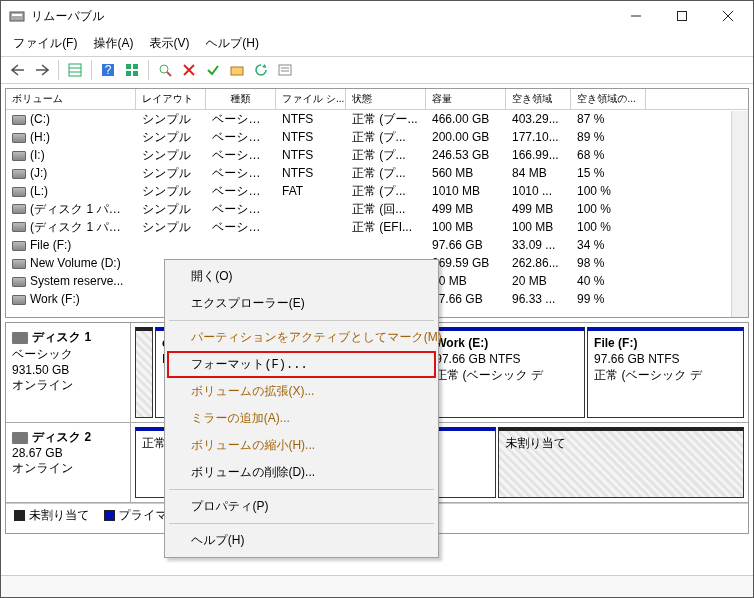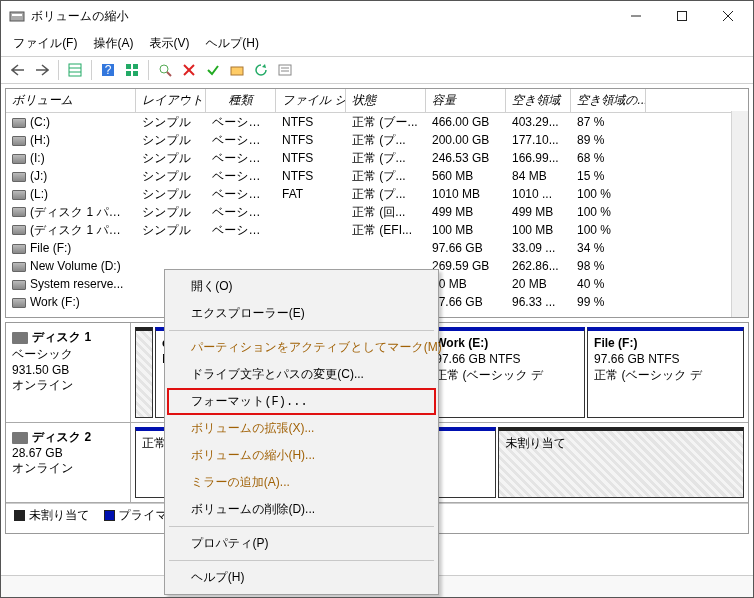--- a/index.html
+++ b/index.html
@@ -8,21 +8,21 @@
 .titlebar .icon { width: 16px; height: 16px; margin: 0 6px; }
 .titlebar .title { flex: 1; font-size: 12px; }
 .winbtn { width: 46px; height: 30px; display: flex; align-items: center; justify-content: center; color: #222; }
 .menubar { display: flex; padding: 2px 6px; gap: 4px; }
 .menubar span { padding: 2px 6px; }
 .toolbar { display: flex; align-items: center; padding: 2px 6px; gap: 2px; border-top: 1px solid #d0d0d0; border-bottom: 1px solid #d0d0d0; height: 28px; }
 .toolbar .tbtn { width: 22px; height: 22px; display: flex; align-items: center; justify-content: center; }
 .toolbar .sep { width: 1px; height: 20px; background: #d0d0d0; margin: 0 3px; }
 .listview { border: 1px solid #999; margin: 4px; height: 230px; overflow: hidden; position: relative; }
 .listhead { display: flex; background: #fff; border-bottom: 1px solid #d0d0d0; }
-.listhead .col { border-right: 1px solid #d0d0d0; padding: 3px 6px; font-size: 12px; white-space: nowrap; overflow: hidden; font-style: italic; }
+.listhead .col { border-right: 1px solid #d0d0d0; padding: 3px 6px; font-size: 10px; white-space: nowrap; overflow: hidden; }
 .listbody .row { display: flex; height: 18px; align-items: center; }
 .listbody .cell { padding: 1px 6px; font-size: 12px; white-space: nowrap; overflow: hidden; text-overflow: ellipsis; }
 .volicon { display: inline-block; width: 14px; height: 10px; background: linear-gradient(#bbb,#888); border: 1px solid #666; margin-right: 4px; border-radius: 1px; vertical-align: middle; }
 .col0 { width: 130px; } .col1 { width: 70px; } .col2 { width: 70px; text-align: center; } .col3 { width: 70px; } .col4 { width: 80px; } .col5 { width: 80px; } .col6 { width: 65px; } .col7 { width: 75px; }
 .diskpanel { margin: 0 4px 4px 4px; border: 1px solid #999; height: 212px; overflow: hidden; position: relative; }
 .diskrow { display: flex; border-bottom: 1px solid #aaa; height: 100px; }
 .diskrow2 { height: 80px; }
 .diskinfo { width: 125px; border-right: 1px solid #aaa; padding: 6px; }
 .diskinfo .dtitle { font-weight: bold; }
 .diskinfo .dicon { display:inline-block;width:16px;height:12px;background:#777;margin-right:4px;vertical-align:middle;border-radius:1px;}
@@ -43,21 +43,21 @@
 </head>
 <body>
 
 <div class="titlebar">
   <span class="icon">
     <svg width="16" height="16">
         <rect x="1" y="4" width="14" height="9" fill="#aaa" stroke="#555"></rect>
         <rect x="3" y="6" width="10" height="2" fill="#fff"></rect>
       </svg>
   </span>
-  <span class="title">ボリュームの縮小</span>
+  <span class="title">リムーバブル</span>
   <div class="winbtn">
       <svg width="10" height="10">
         <line x1="0" y1="5" x2="10" y2="5" stroke="#222"></line>
       </svg>
     </div>
   <div class="winbtn">
       <svg width="10" height="10">
         <rect x="0.5" y="0.5" width="9" height="9" fill="none" stroke="#222"></rect>
       </svg>
     </div>
@@ -311,28 +311,27 @@
     </div>
   </div>
   <div class="legend">
     <span><span class="lsw" style="background:#222"></span><span>未割り当て</span></span>
     <span><span class="lsw" style="background:#0010b0"></span><span>プライマリ パーティション</span></span>
   </div>
 </div>
 
 <div class="statusbar"></div>
 
-<div class="ctxmenu" style="left:163px; top:268px;">
+<div class="ctxmenu" style="left:163px; top:258px;">
   <div class="mi">開く(O)</div>
   <div class="mi">エクスプローラー(E)</div>
   <div class="msep"></div>
   <div class="mi disabled">パーティションをアクティブとしてマーク(M)</div>
-  <div class="mi">ドライブ文字とパスの変更(C)...</div>
   <div class="mi hl">フォーマット(F)...</div>
   <div class="mi disabled">ボリュームの拡張(X)...</div>
+  <div class="mi disabled">ミラーの追加(A)...</div>
   <div class="mi disabled">ボリュームの縮小(H)...</div>
-  <div class="mi disabled">ミラーの追加(A)...</div>
   <div class="mi">ボリュームの削除(D)...</div>
   <div class="msep"></div>
   <div class="mi">プロパティ(P)</div>
   <div class="msep"></div>
   <div class="mi">ヘルプ(H)</div>
 </div>
 
 </body></html>

